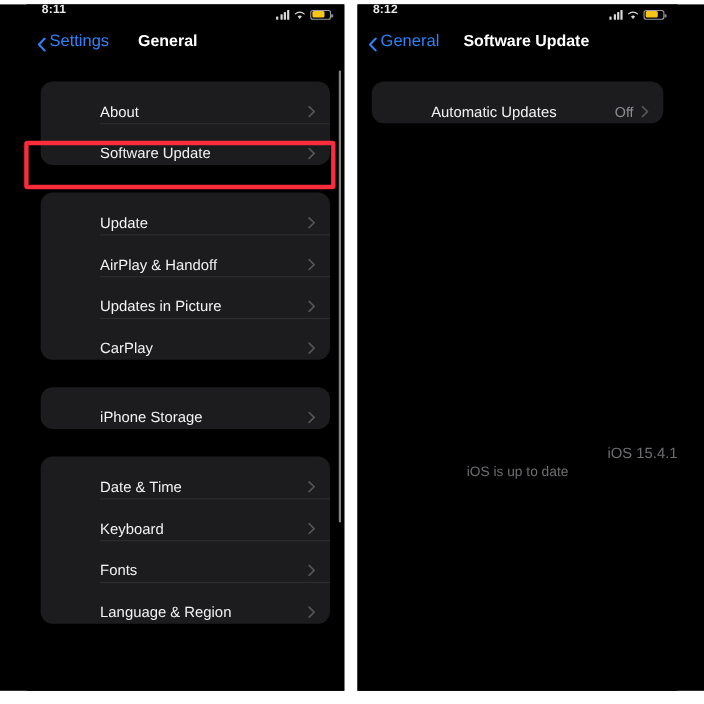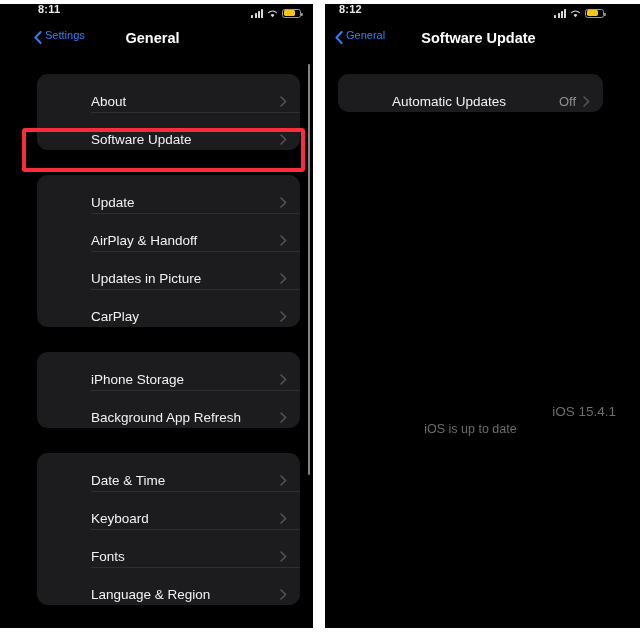--- a/index.html
+++ b/index.html
@@ -109,21 +109,21 @@
     width: 100%;
   }
   .nav-back {
     position: absolute;
     left: 10px;
     top: 9px;
     display: flex;
     align-items: center;
     gap: 3px;
     color: #2f81f7;
-    font-size: 11px;
+    font-size: 15px;
     cursor: pointer;
   }
   .nav-back .chev {
     display: block;
     width: 8px;
     height: 8px;
   }
   .nav-title {
     position: absolute;
     left: 0; right: 0;
@@ -316,26 +316,20 @@
         </div>
       </div>
 
       <div class="group">
         <div class="row">
           <span class="row-label">iPhone Storage</span>
           <svg class="row-chevron" viewBox="0 0 7 11">
               <path d="M1 1 L5.6 5.5 L1 10" stroke="#6c6c70" stroke-width="1.5" fill="none" stroke-linecap="round" stroke-linejoin="round"></path>
             </svg>
         </div>
-        <div class="row">
-          <span class="row-label">Background App Refresh</span>
-          <svg class="row-chevron" viewBox="0 0 7 11">
-              <path d="M1 1 L5.6 5.5 L1 10" stroke="#6c6c70" stroke-width="1.5" fill="none" stroke-linecap="round" stroke-linejoin="round"></path>
-            </svg>
-        </div>
       </div>
 
       <div class="group">
         <div class="row">
           <span class="row-label">Date &amp; Time</span>
           <svg class="row-chevron" viewBox="0 0 7 11">
               <path d="M1 1 L5.6 5.5 L1 10" stroke="#6c6c70" stroke-width="1.5" fill="none" stroke-linecap="round" stroke-linejoin="round"></path>
             </svg>
         </div>
         <div class="row">

